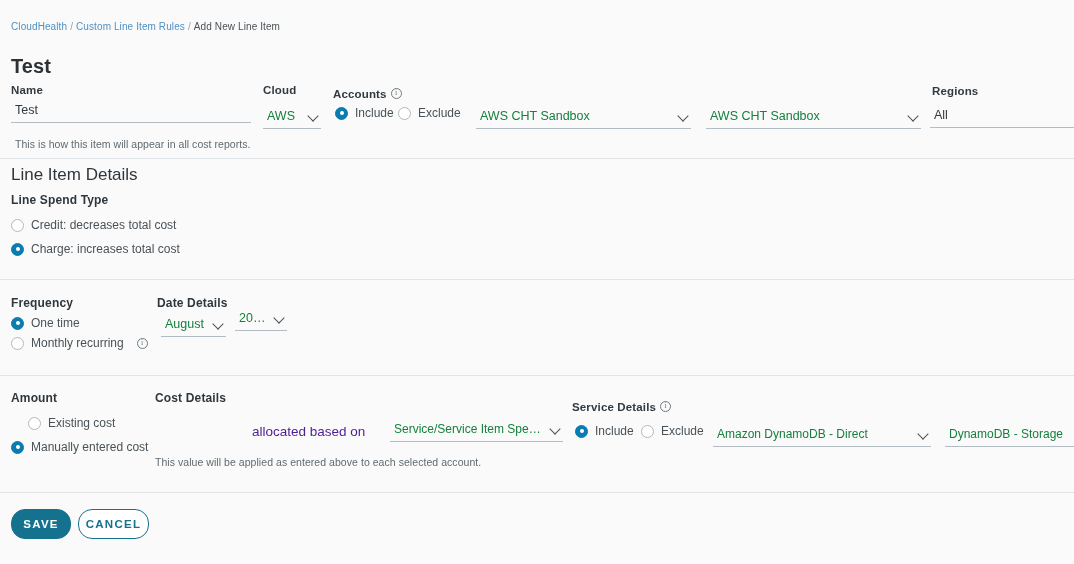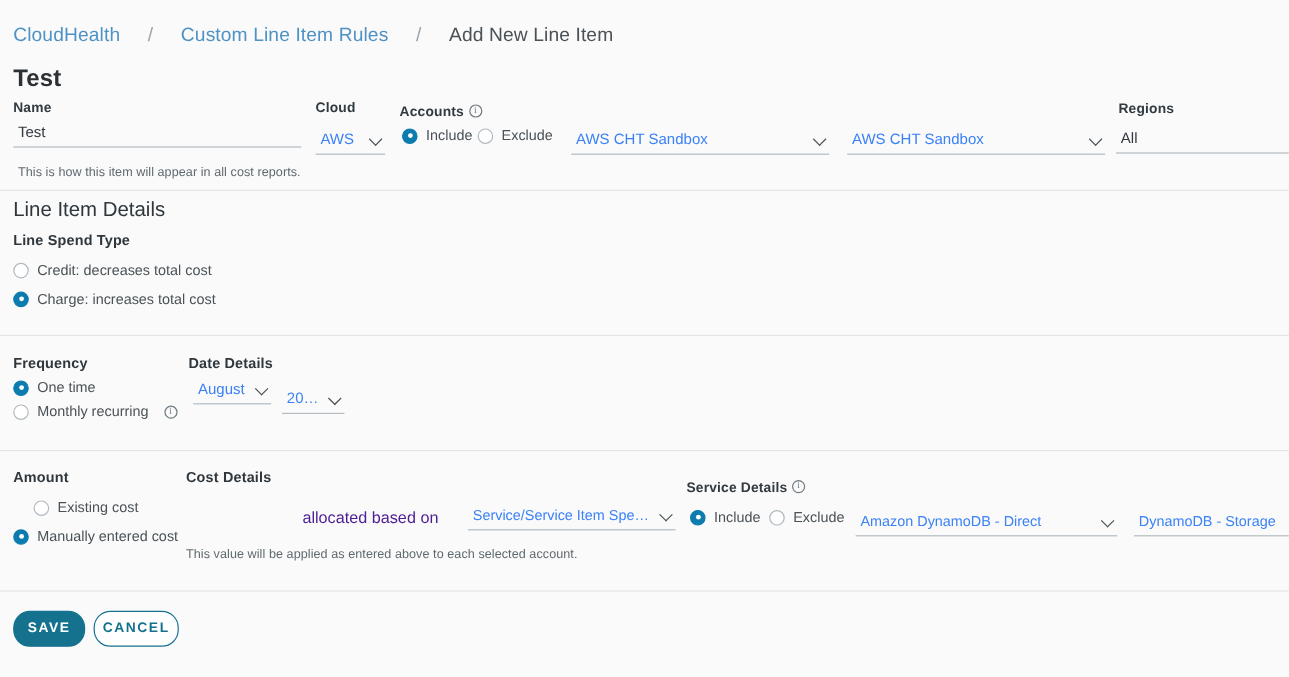--- a/index.html
+++ b/index.html
@@ -9,22 +9,22 @@
     background: #fafafa;
     font-family: "Liberation Sans", sans-serif;
     color: #31393f;
     overflow: hidden;
   }
   .page { position: relative; width: 1074px; height: 564px; background: #fafafa; }
 
   
   .breadcrumb {
     position: absolute; left: 11px; top: 21px;
-    font-size: 16px; letter-spacing: .1px;
-    display: flex; align-items: flex-start; gap: 23px;
+    font-size: 10px; letter-spacing: .1px;
+    display: flex; align-items: flex-start; gap: 3px;
     white-space: nowrap;
   }
   .crumb-link { color: #4f92c4; text-decoration: none; }
   .crumb-sep { color: #9aa4ab; }
   .crumb-current { color: #4a5257; }
 
   
   .page-title {
     position: absolute; left: 11px; top: 42px;
     font-size: 20px; font-weight: 600; color: #2b3135;
@@ -65,21 +65,21 @@
     font-size: 12.5px; color: #31393f;
     padding: 2px 2px 5px 4px;
   }
   .uline::placeholder { color: #9aa4ab; }
 
   
   .usel {
     border-bottom: 1px solid #b3bcc2;
     display: flex; align-items: center; justify-content: space-between;
     padding: 2px 2px 5px 4px;
-    font-size: 12.5px; color: #3b82f6; cursor: pointer;
+    font-size: 12.5px; color: #15803d; cursor: pointer;
     background: transparent;
   }
   .usel .txt { white-space: nowrap; overflow: hidden; text-overflow: ellipsis; }
   .chev {
     width: 11px; height: 11px; flex: none; margin-left: 8px;
     position: relative;
   }
   .chev::before {
     content: ""; position: absolute; left: 1px; top: 1px;
     width: 7px; height: 7px;
@@ -201,21 +201,21 @@
     <span class="radio"></span>
     <span class="radio-text">Monthly recurring</span>
     <span class="info-icon" style="margin-left:6px;"></span>
   </div>
 
   <div class="abs sec-label" style="left:157px; top:296px;">Date Details</div>
   <div class="abs usel" style="left:161px; top:315px; width:65px;">
     <span class="txt">August</span>
     <span class="chev"></span>
   </div>
-  <div class="abs usel" style="left:235px; top:323px; width:52px;">
+  <div class="abs usel" style="left:235px; top:309px; width:52px;">
     <span class="txt">2021</span>
     <span class="chev"></span>
   </div>
 
   <div class="divider" style="top:375px; width:1074px;"></div>
 
   <div class="abs sec-label" style="left:11px; top:391px;">Amount</div>
   <div class="abs radio-row" style="left:28px; top:416px;">
     <span class="radio"></span>
     <span class="radio-text">Existing cost</span>

